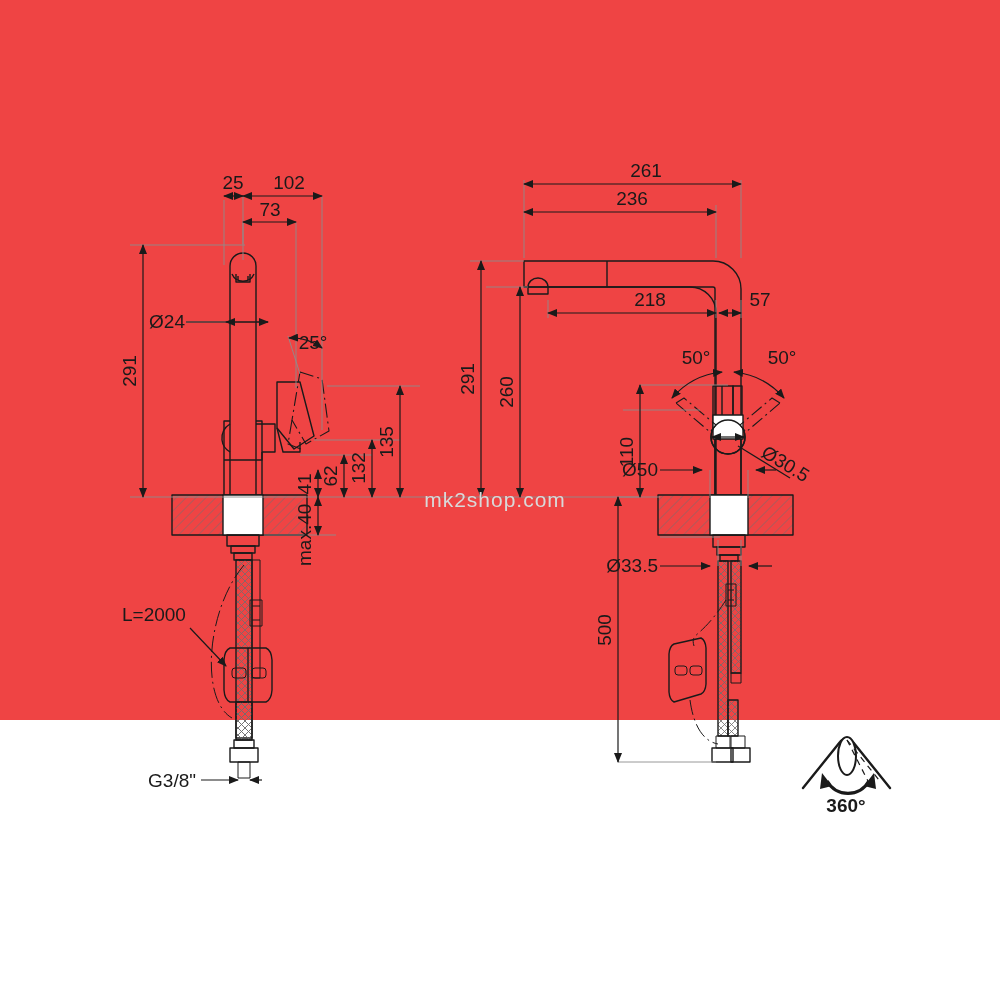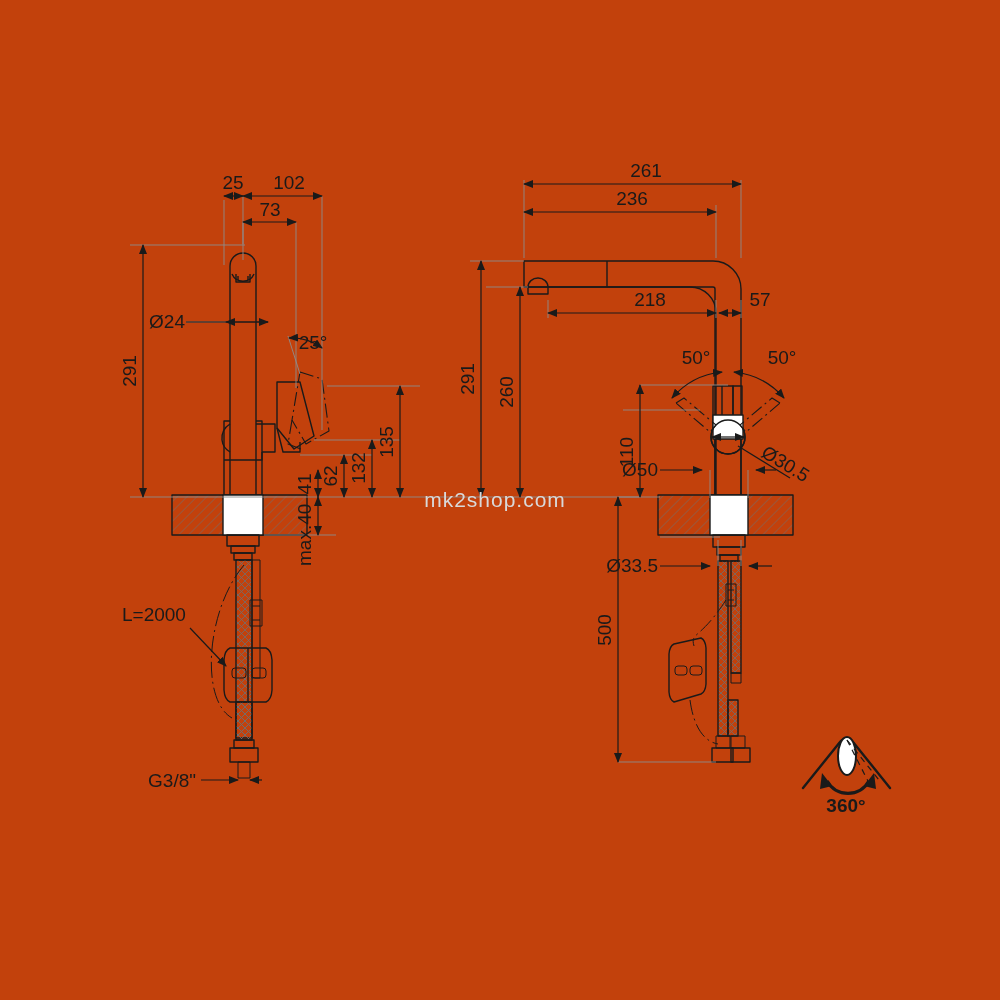--- a/index.html
+++ b/index.html
@@ -1,18 +1,18 @@
 <!DOCTYPE html>
 <html><head>
 <meta charset="utf-8">
 <style>
   html,body{margin:0;padding:0;background:#ffffff;}
   body{width:1000px;height:1000px;overflow:hidden;
        font-family:"Liberation Sans","DejaVu Sans",sans-serif;}
-  #stage{position:relative;width:1000px;height:1000px;background:#c2410c;}
+  #stage{position:relative;width:1000px;height:720px;background:#ef4444;}
   svg{display:block;}
   .lbl{font-family:"Liberation Sans","DejaVu Sans",sans-serif;
        font-size:19px;fill:#1a1a1a;}
   .wm{font-family:"Liberation Sans","DejaVu Sans",sans-serif;
       font-size:21px;fill:#d9d9d9;letter-spacing:1px;}
 </style>
 </head>
 <body>
 
 <div id="stage">

